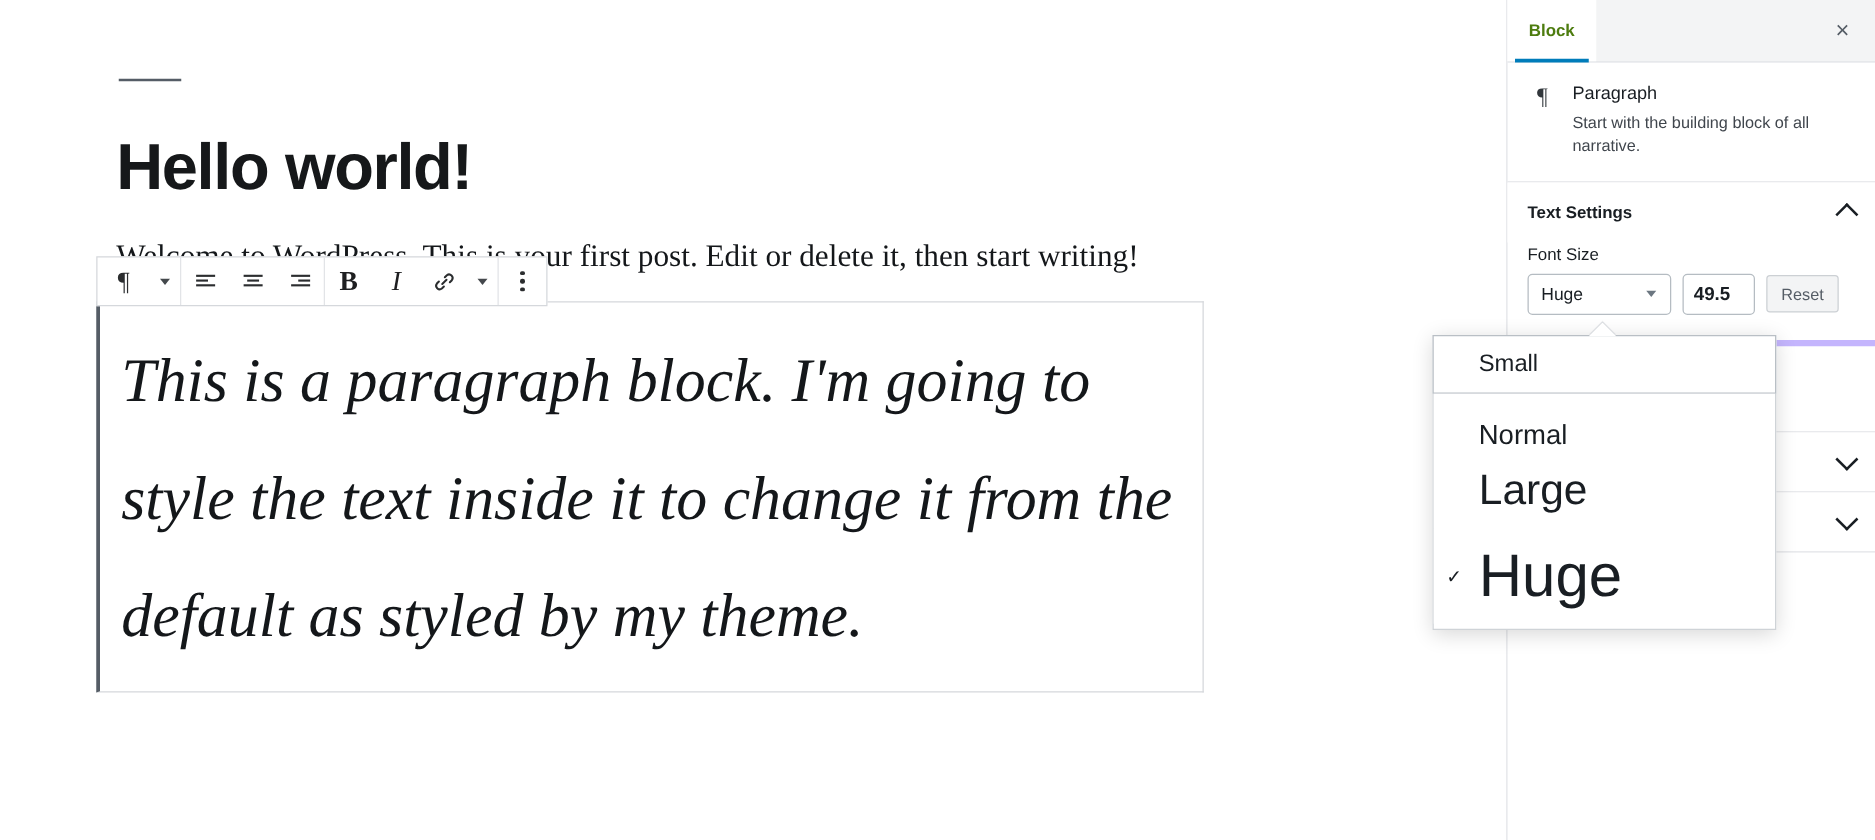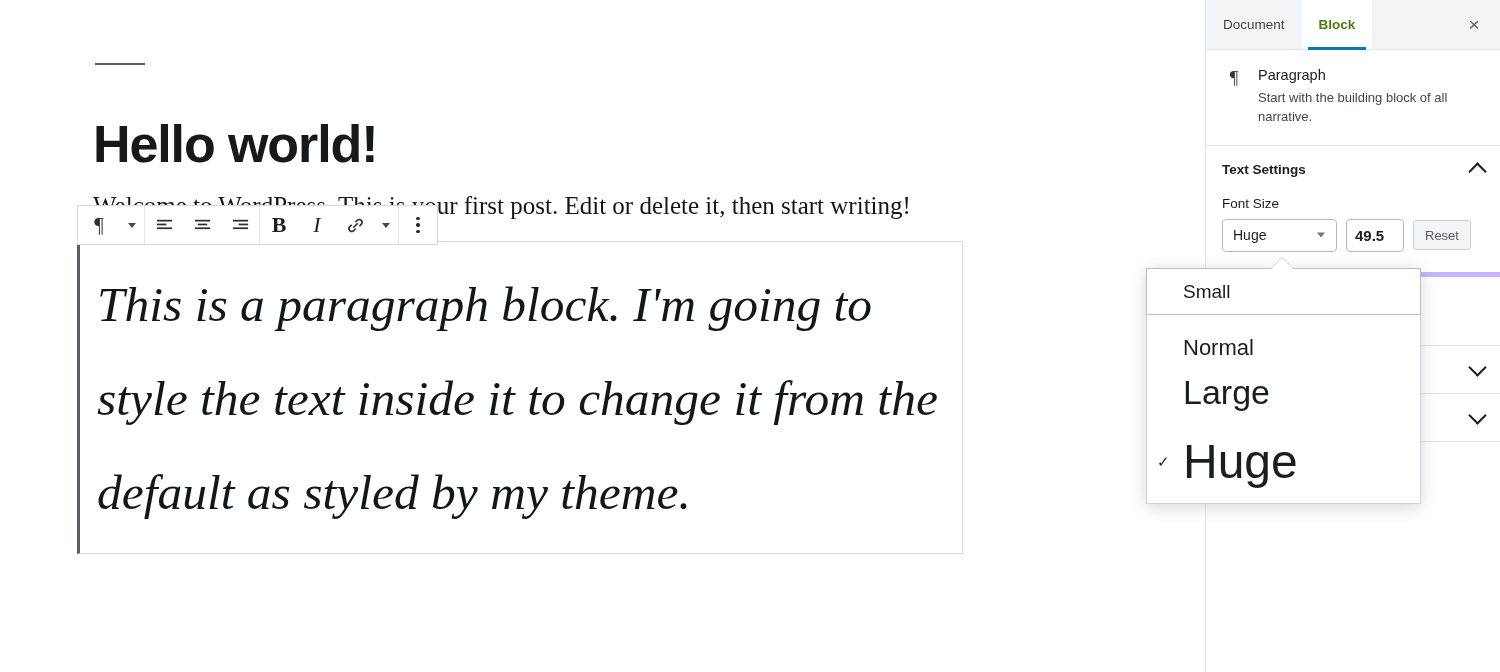--- a/index.html
+++ b/index.html
@@ -31,21 +31,21 @@
     left: 95px;
     top: 63px;
     width: 50px;
     height: 2px;
     background: #555d66;
   }
 
   #post-title {
     position: absolute;
     left: 93px;
-    top: 80px;
+    top: 70px;
     font-family: "Liberation Sans", sans-serif;
     font-size: 52px;
     font-weight: bold;
     color: #16181a;
     letter-spacing: -1.1px;
     line-height: 1.15;
     white-space: nowrap;
   }
 
   #welcome-paragraph {
@@ -486,21 +486,20 @@
         </span>
       </div>
     </div>
 
   </div>
 </div>
 
 <div id="sidebar">
 
   <div id="sidebar-tabs">
-    <div class="sb-tab">Document</div>
     <div class="sb-tab active">Block</div>
     <div id="sidebar-close">×</div>
   </div>
 
   <div id="block-card">
     <div id="block-card-icon">¶</div>
     <div id="block-card-body">
       <div id="block-card-title">Paragraph</div>
       <div id="block-card-desc">Start with the building block of all narrative.</div>
     </div>

